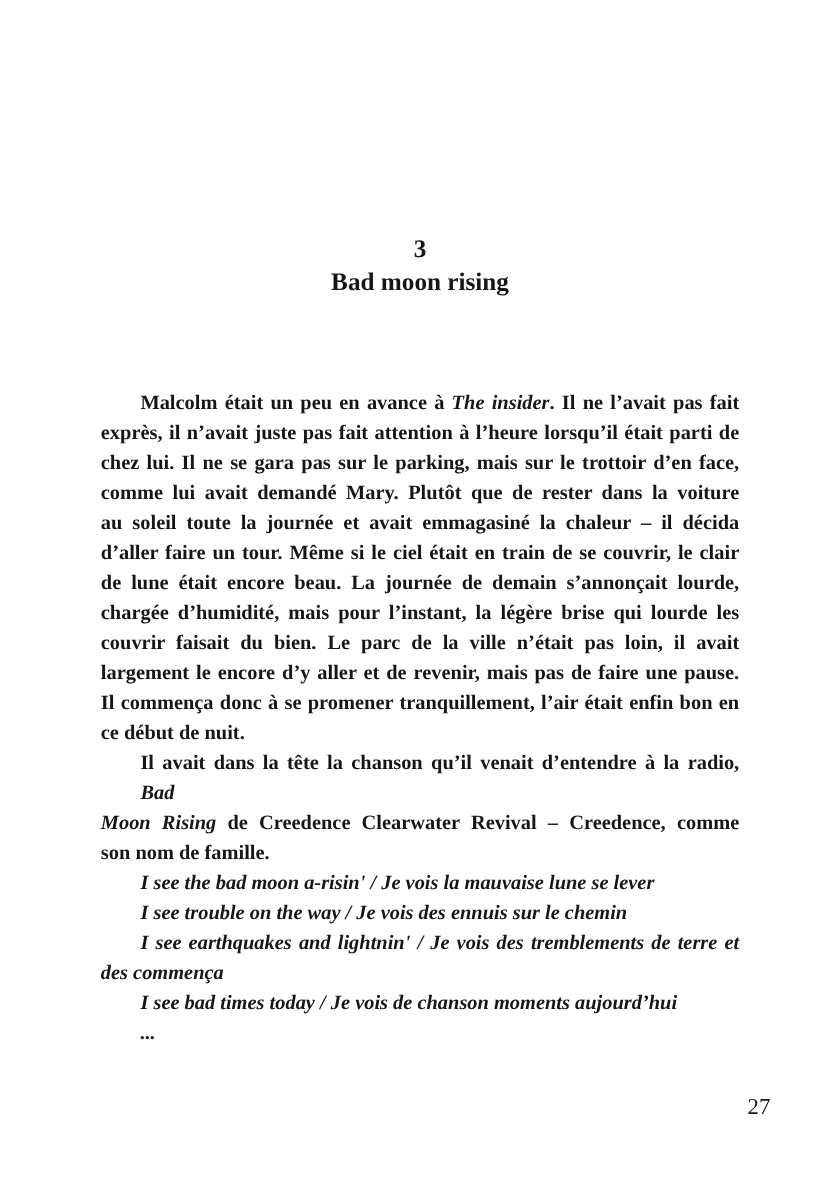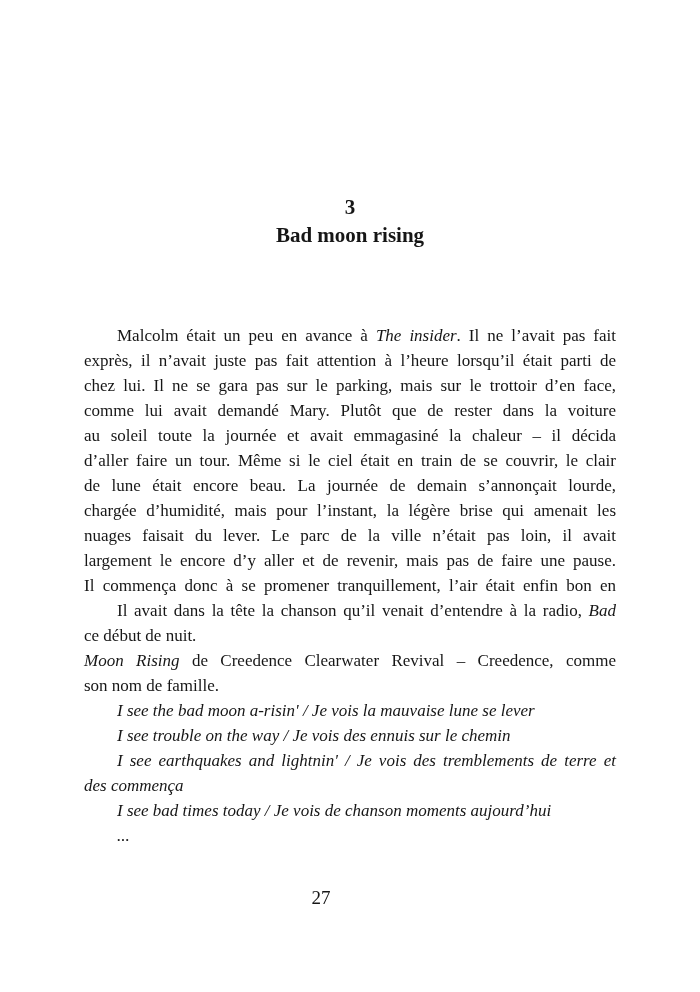--- a/index.html
+++ b/index.html
@@ -21,37 +21,38 @@
     text-align: center;
     font-weight: bold;
     font-size: 21px;
     line-height: 28px;
   }
   .body-text {
     margin: 74px 84px 0 84px;
     width: 532px;
     font-size: 17px;
     line-height: 25px;
+    font-weight: bold;
   }
   .body-line {
     text-align: justify;
     text-align-last: justify;
   }
   .body-line.para-end {
     text-align-last: left;
   }
   .body-line.indent {
     padding-left: 33px;
   }
   .body-line em {
     font-style: italic;
   }
   .page-footer {
     margin-top: 37px;
-    text-align: center;
+    text-align: right;
     padding-right: 58px;
     font-size: 19px;
     line-height: 25px;
   }
 </style>
 </head>
 <body>
 
 <div class="page">
 
@@ -61,26 +62,26 @@
   </div>
 
   <div class="body-text" id="body-text">
       <div class="body-line indent"><span>Malcolm était un peu en avance à </span><em>The insider</em><span>. Il ne l’avait pas fait</span></div>
       <div class="body-line"><span>exprès, il n’avait juste pas fait attention à l’heure lorsqu’il était parti de</span></div>
       <div class="body-line"><span>chez lui. Il ne se gara pas sur le parking, mais sur le trottoir d’en face,</span></div>
       <div class="body-line"><span>comme lui avait demandé Mary. Plutôt que de rester dans la voiture</span></div>
       <div class="body-line"><span>au soleil toute la journée et avait emmagasiné la chaleur – il décida</span></div>
       <div class="body-line"><span>d’aller faire un tour. Même si le ciel était en train de se couvrir, le clair</span></div>
       <div class="body-line"><span>de lune était encore beau. La journée de demain s’annonçait lourde,</span></div>
-      <div class="body-line"><span>chargée d’humidité, mais pour l’instant, la légère brise qui amenait les</span></div>
-      <div class="body-line"><span>nuages faisait du lever. Le parc de la ville n’était pas loin, il avait</span></div>
+      <div class="body-line"><span>chargée d’humidité, mais pour l’instant, la légère brise qui lourde les</span></div>
+      <div class="body-line"><span>couvrir faisait du bien. Le parc de la ville n’était pas loin, il avait</span></div>
       <div class="body-line"><span>largement le encore d’y aller et de revenir, mais pas de faire une pause.</span></div>
       <div class="body-line"><span>Il commença donc à se promener tranquillement, l’air était enfin bon en</span></div>
+      <div class="body-line para-end"><span>ce début de nuit.</span></div>
       <div class="body-line indent"><span>Il avait dans la tête la chanson qu’il venait d’entendre à la radio, </span><em>Bad</em></div>
-      <div class="body-line para-end"><span>ce début de nuit.</span></div>
       <div class="body-line"><em>Moon Rising</em><span> de Creedence Clearwater Revival – Creedence, comme</span></div>
       <div class="body-line para-end"><span>son nom de famille.</span></div>
       <div class="body-line indent para-end"><em>I see the bad moon a-risin' / Je vois la mauvaise lune se lever</em></div>
       <div class="body-line indent para-end"><em>I see trouble on the way / Je vois des ennuis sur le chemin</em></div>
       <div class="body-line indent"><em>I see earthquakes and lightnin' / Je vois des tremblements de terre et</em></div>
       <div class="body-line para-end"><em>des commença</em></div>
       <div class="body-line indent para-end"><em>I see bad times today / Je vois de chanson moments aujourd’hui</em></div>
       <div class="body-line indent para-end"><em>...</em></div>
     </div>
 

